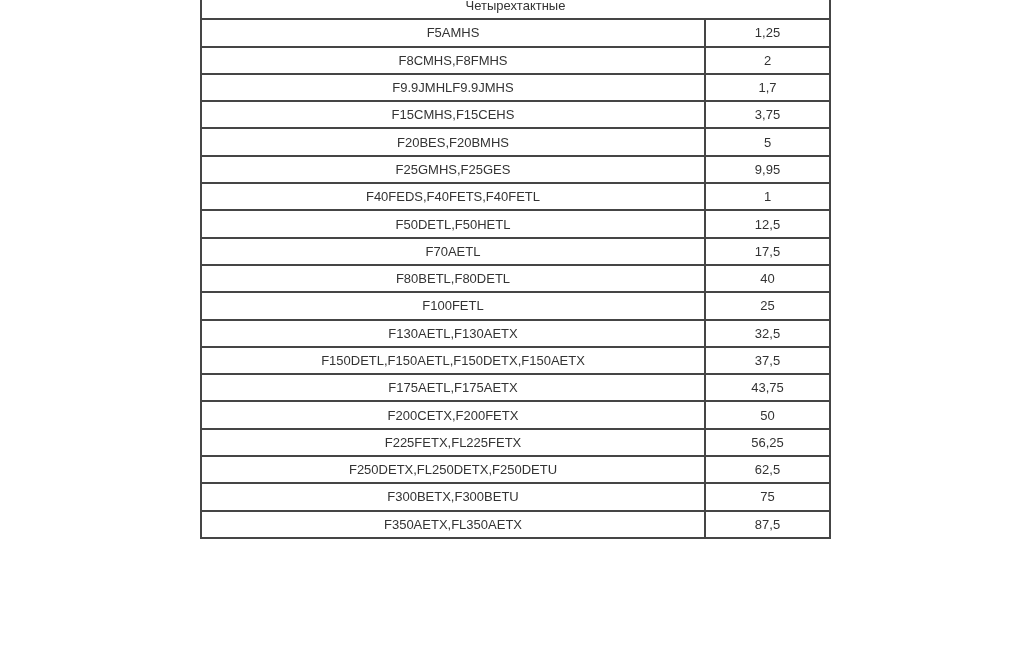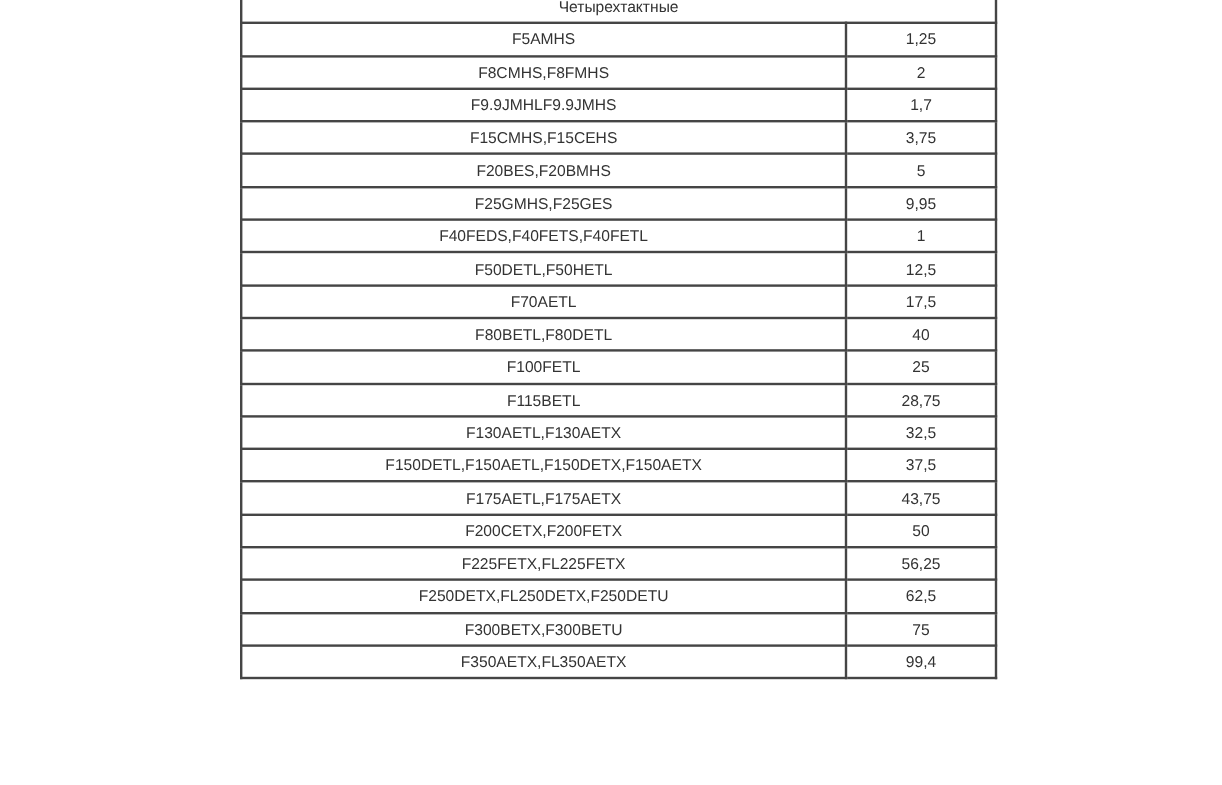--- a/index.html
+++ b/index.html
@@ -89,24 +89,20 @@
       </tr>
       <tr>
         <td>F80BETL,F80DETL</td>
         <td>40</td>
       </tr>
       <tr>
         <td>F100FETL</td>
         <td>25</td>
       </tr>
       <tr>
-        <td>F115BETL</td>
-        <td>28,75</td>
-      </tr>
-      <tr>
         <td>F130AETL,F130AETX</td>
         <td>32,5</td>
       </tr>
       <tr>
         <td>F150DETL,F150AETL,F150DETX,F150AETX</td>
         <td>37,5</td>
       </tr>
       <tr>
         <td>F175AETL,F175AETX</td>
         <td>43,75</td>
@@ -122,16 +118,16 @@
       <tr>
         <td>F250DETX,FL250DETX,F250DETU</td>
         <td>62,5</td>
       </tr>
       <tr>
         <td>F300BETX,F300BETU</td>
         <td>75</td>
       </tr>
       <tr>
         <td>F350AETX,FL350AETX</td>
-        <td>99,4</td>
+        <td>87,5</td>
       </tr>
     </tbody>
 </table>
 
 </body></html>

